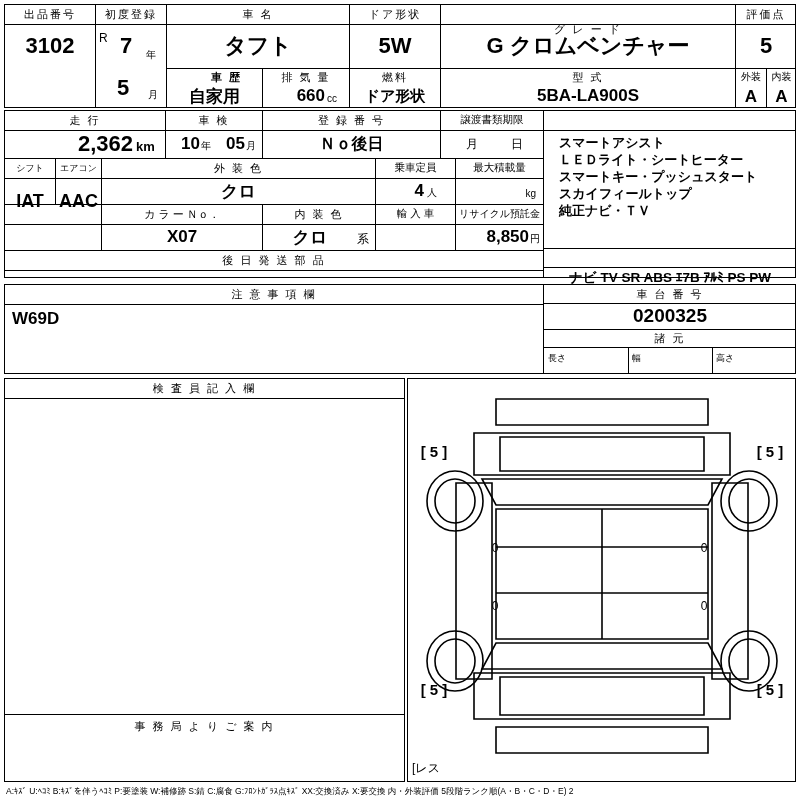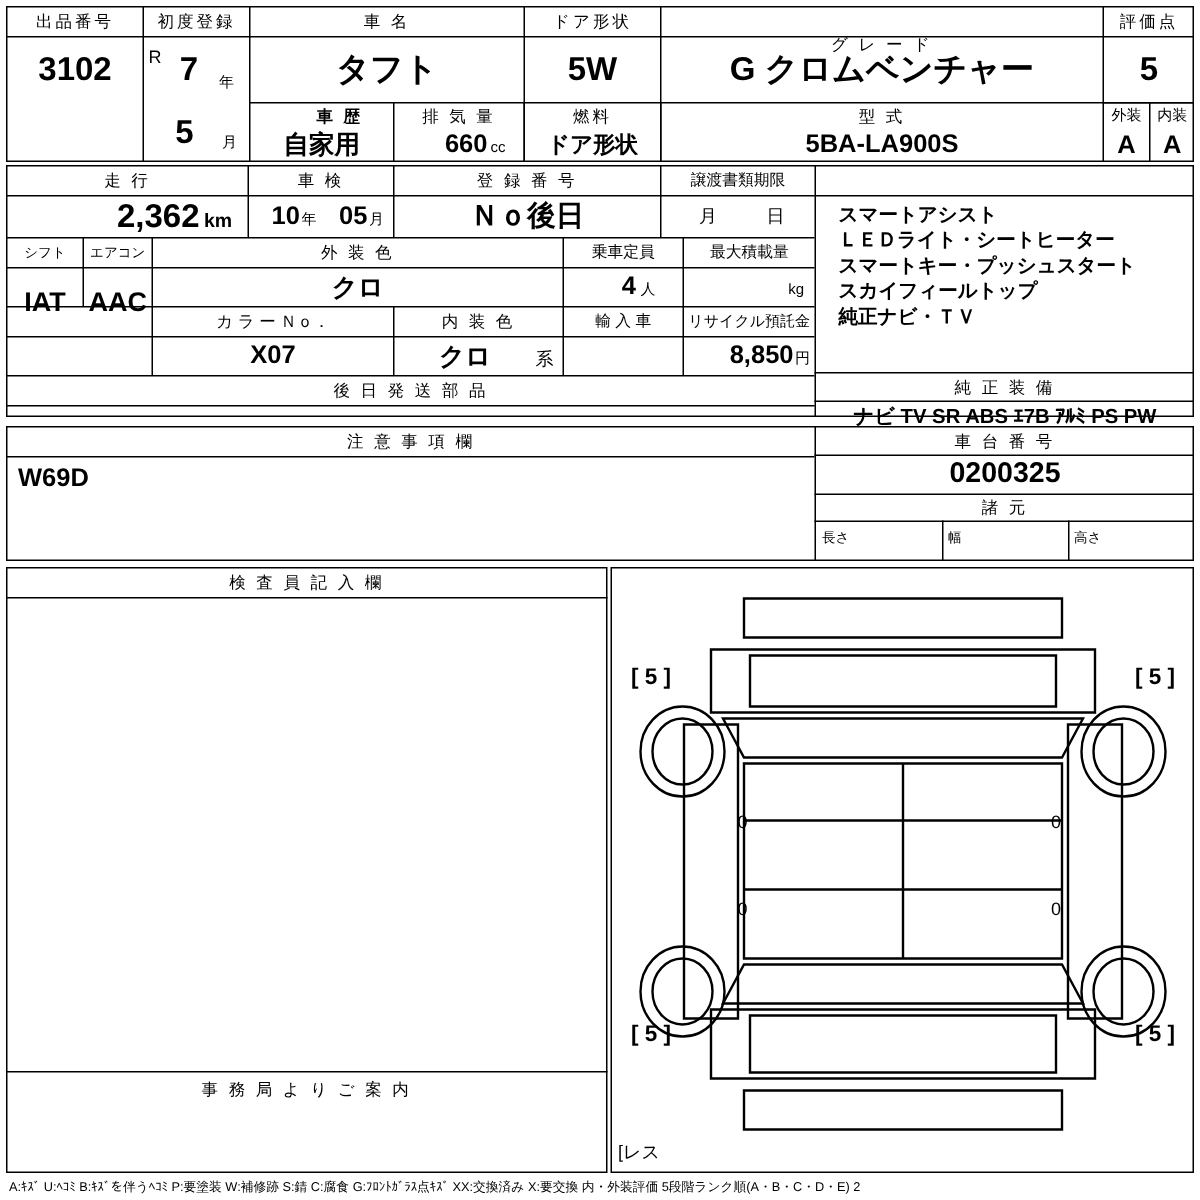--- a/index.html
+++ b/index.html
@@ -130,21 +130,21 @@
   <div class="val rgt big" style="left:5px; top:130px; width:128px; height:28px;">2,362</div>
   <div class="val lft" style="left:136px; top:136px; width:28px; height:20px; font-size:13px; font-weight:bold;">km</div>
 
   <div class="lbl" style="left:166px; top:111px; width:96px; height:18px;">車 検</div>
   <div class="val rgt med" style="left:166px; top:131px; width:34px; height:26px;">10</div>
   <div class="val lft unit" style="left:201px; top:138px; width:16px; height:16px;">年</div>
   <div class="val rgt med" style="left:215px; top:131px; width:30px; height:26px;">05</div>
   <div class="val lft unit" style="left:246px; top:138px; width:16px; height:16px;">月</div>
 
   <div class="lbl" style="left:263px; top:111px; width:177px; height:18px;">登 録 番 号</div>
-  <div class="val ctr" style="left:263px; top:130px; width:177px; height:28px; font-size:19px; font-weight:bold;">Ｎｏ後日</div>
+  <div class="val ctr" style="left:263px; top:130px; width:177px; height:28px; font-size:16px; font-weight:bold;">Ｎｏ後日</div>
 
   <div class="lbl" style="left:441px; top:111px; width:102px; height:18px; letter-spacing:0px; font-size:10.5px;">譲渡書類期限</div>
   <div class="val ctr sml" style="left:460px; top:134px; width:24px; height:20px;">月</div>
   <div class="val ctr sml" style="left:505px; top:134px; width:24px; height:20px;">日</div>
 
   <div class="hline" style="left:543px; top:130px; width:253px;"></div>
   <div class="sales" style="left:544px; top:134px; width:245px;margin-left:15px;">スマートアシスト
 ＬＥＤライト・シートヒーター
 スマートキー・プッシュスタート
 スカイフィールトップ
@@ -174,21 +174,20 @@
 
   <div class="lbl" style="left:376px; top:205px; width:79px; height:18px; letter-spacing:0; font-size:10.5px;">輸 入 車</div>
 
   <div class="lbl" style="left:456px; top:205px; width:87px; height:18px; letter-spacing:0; font-size:10px;">リサイクル預託金</div>
   <div class="val rgt med" style="left:451px; top:224px; width:78px; height:26px;">8,850</div>
   <div class="val lft unit" style="left:530px; top:231px; width:14px; height:16px;">円</div>
 
   <div class="lbl" style="left:5px; top:251px; width:538px; height:18px;">後 日 発 送 部 品</div>
 
   <div class="hline" style="left:543px; top:248px; width:253px;"></div>
-  <div class="lbl" style="left:544px; top:249px; width:252px; height:18px;">純 正 装 備</div>
   <div class="hline" style="left:543px; top:267px; width:253px;"></div>
   <div class="val ctr" style="left:544px; top:267px; width:252px; height:22px; font-size:13.5px; font-weight:bold;">ナビ  TV  SR  ABS  ｴ7B  ｱﾙﾐ  PS  PW</div>
 
   <div class="bx" style="left:4px; top:284px; width:792px; height:90px;"></div>
   <div class="vline" style="left:543px; top:284px; height:90px;"></div>
   <div class="hline" style="left:4px; top:304px; width:539px;"></div>
 
   <div class="lbl" style="left:5px; top:285px; width:538px; height:18px;">注 意 事 項 欄</div>
   <div class="val lft" style="left:12px; top:306px; width:400px; height:26px; font-size:17px; font-weight:bold;">W69D</div>
 

